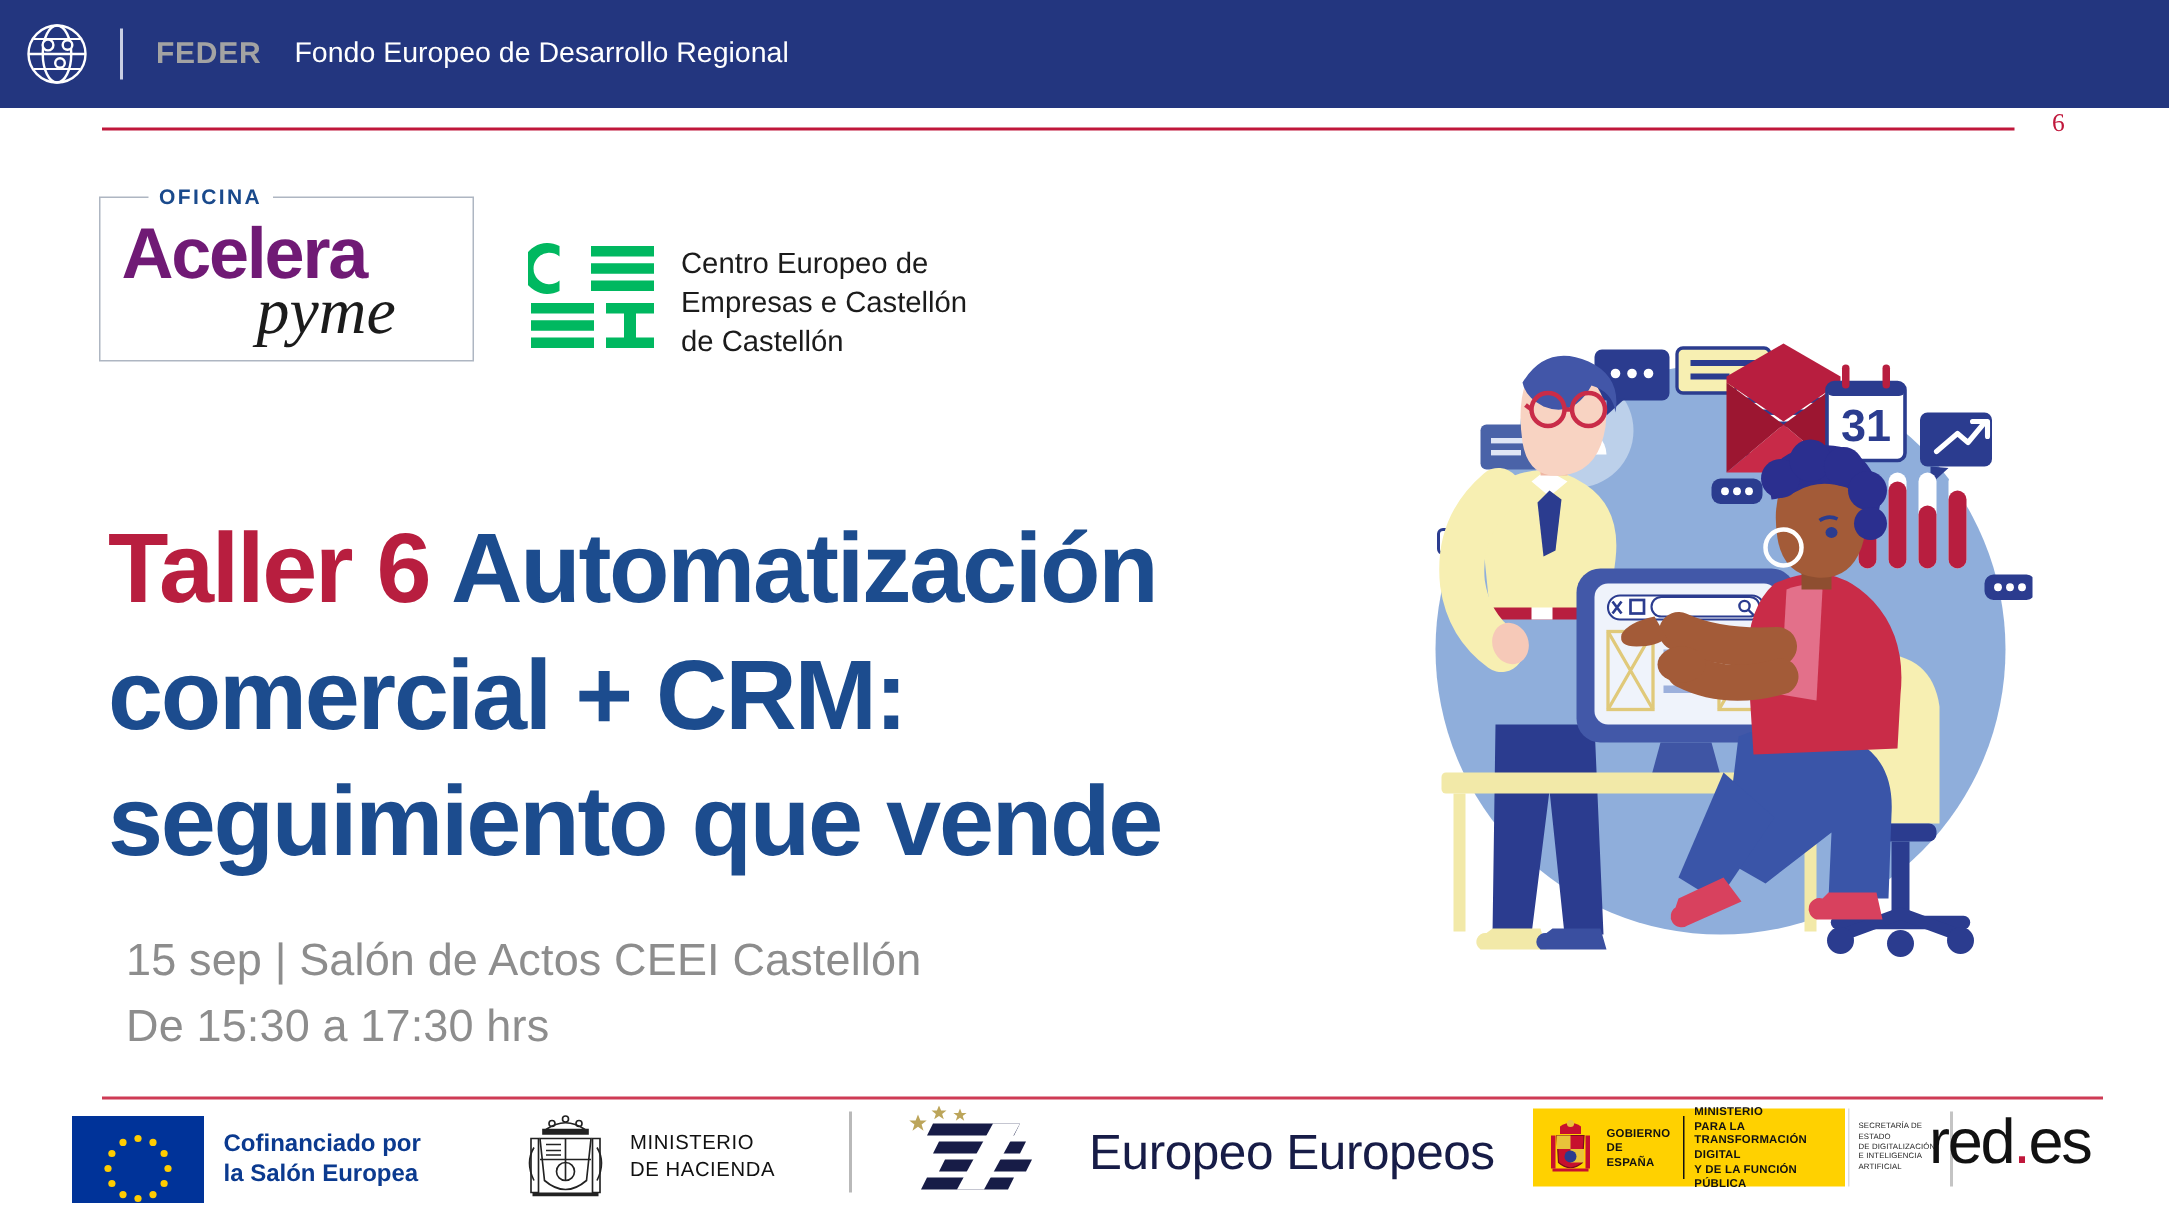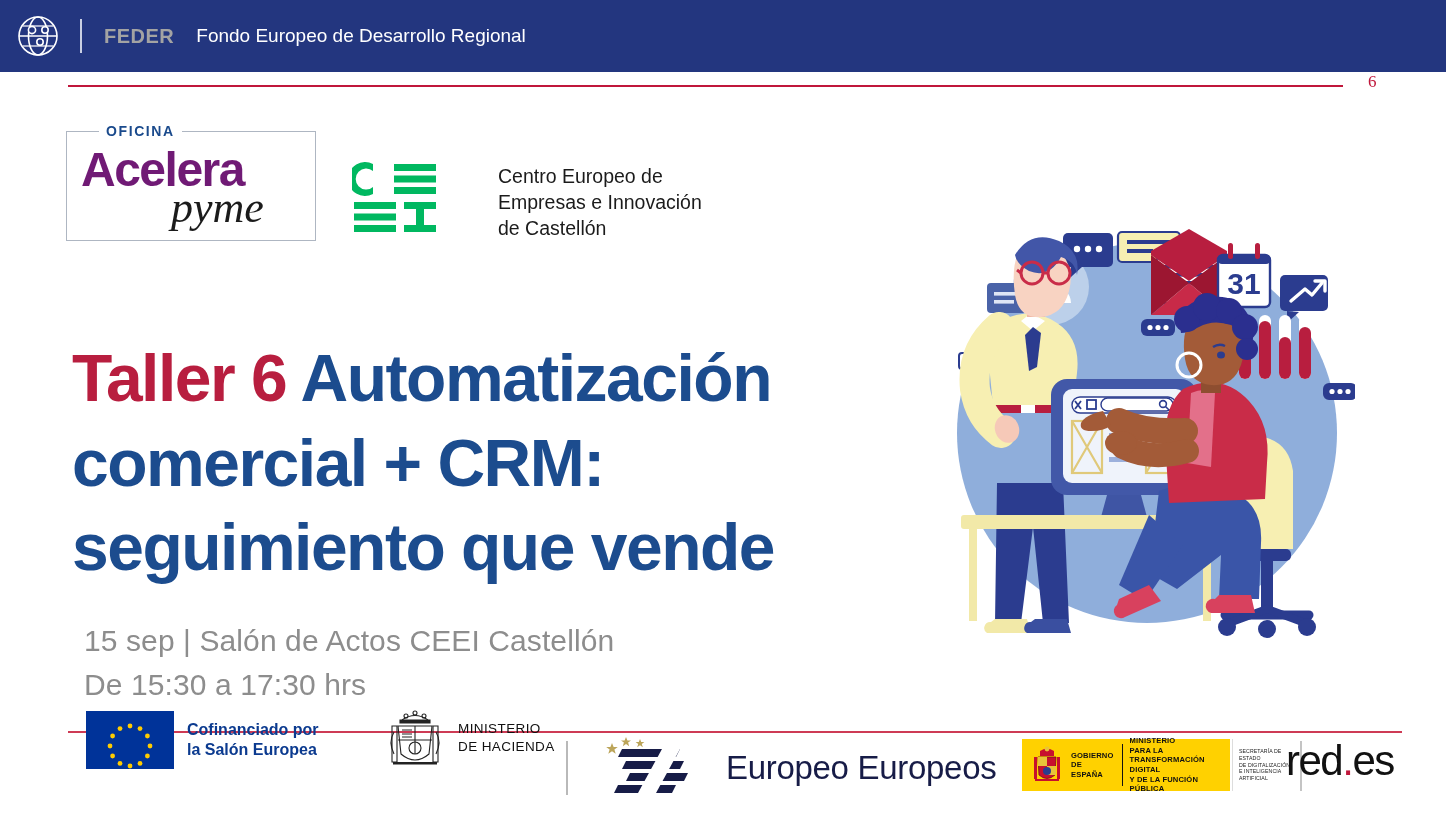--- a/index.html
+++ b/index.html
@@ -54,21 +54,21 @@
   .ap-acelera{
     position:absolute;left:14px;top:14px;color:#701a75;
     font-size:48px;font-weight:bold;letter-spacing:-1.5px;line-height:1;
   }
   .ap-pyme{
     position:absolute;left:104px;top:54px;color:#1b1b1b;
     font-family:"Liberation Serif",serif;font-style:italic;font-size:44px;
     line-height:1;
   }
 
-  .ceei-wrap{display:flex;align-items:flex-start;margin-left:36px;margin-top:20px;gap:44px;}
+  .ceei-wrap{display:flex;align-items:flex-start;margin-left:36px;margin-top:20px;}
   .ceei-mark{width:86px;height:72px;flex:none;}
   .ceei-text{
     margin-left:16px;color:#1b1b1b;font-size:19.5px;line-height:1.34;
     padding-top:1px;
   }
 
   
   .headline{
     position:absolute;left:72px;top:292px;width:900px;
     font-size:66px;font-weight:bold;line-height:1.28;
@@ -79,21 +79,21 @@
   
   .subinfo{
     position:absolute;left:84px;top:595px;color:#8d8d8d;
     font-size:30px;line-height:1.46;font-weight:400;letter-spacing:.1px;margin-top:24px;
   }
 
   
   .illo{position:absolute;left:935px;top:215px;width:420px;height:440px;}
 
   
-  .footer{position:absolute;left:0;top:702px;width:1229px;height:78px;margin-left:38px;}
+  .footer{position:absolute;left:0;top:735px;width:1229px;height:78px;}
   .f-item{position:absolute;display:flex;align-items:center;}
 
   .eu-flag{width:88px;height:58px;flex:none;}
   .eu-text{
     margin-left:13px;color:#0B3A8F;font-weight:bold;font-size:16px;line-height:1.28;
   }
 
   .esc-mh{width:62px;height:64px;flex:none;}
   .mh-text{
     margin-left:12px;color:#111;font-size:13.5px;line-height:1.3;letter-spacing:.4px;
@@ -177,21 +177,21 @@
             <rect x="2" y="63" width="42" height="7"></rect>
 
             <rect x="52" y="40" width="32" height="7"></rect>
             <rect x="64" y="40" width="8" height="30"></rect>
             <rect x="52" y="63" width="32" height="7"></rect>
           </g>
         </svg>
       </span>
       <div class="ceei-text">
         <div>Centro Europeo de</div>
-        <div>Empresas e Innovación</div>
+        <div>Empresas e Castellón</div>
         <div>de Castellón</div>
       </div>
     </div>
   </div>
 
   <h1 class="headline"><span class="hl-red">Taller 6</span><span> Automatización comercial + CRM: seguimiento que vende</span></h1>
 
   <div class="subinfo">
     <div>15 sep | Salón de Actos CEEI Castellón</div>
     <div>De 15:30 a 17:30 hrs</div>

